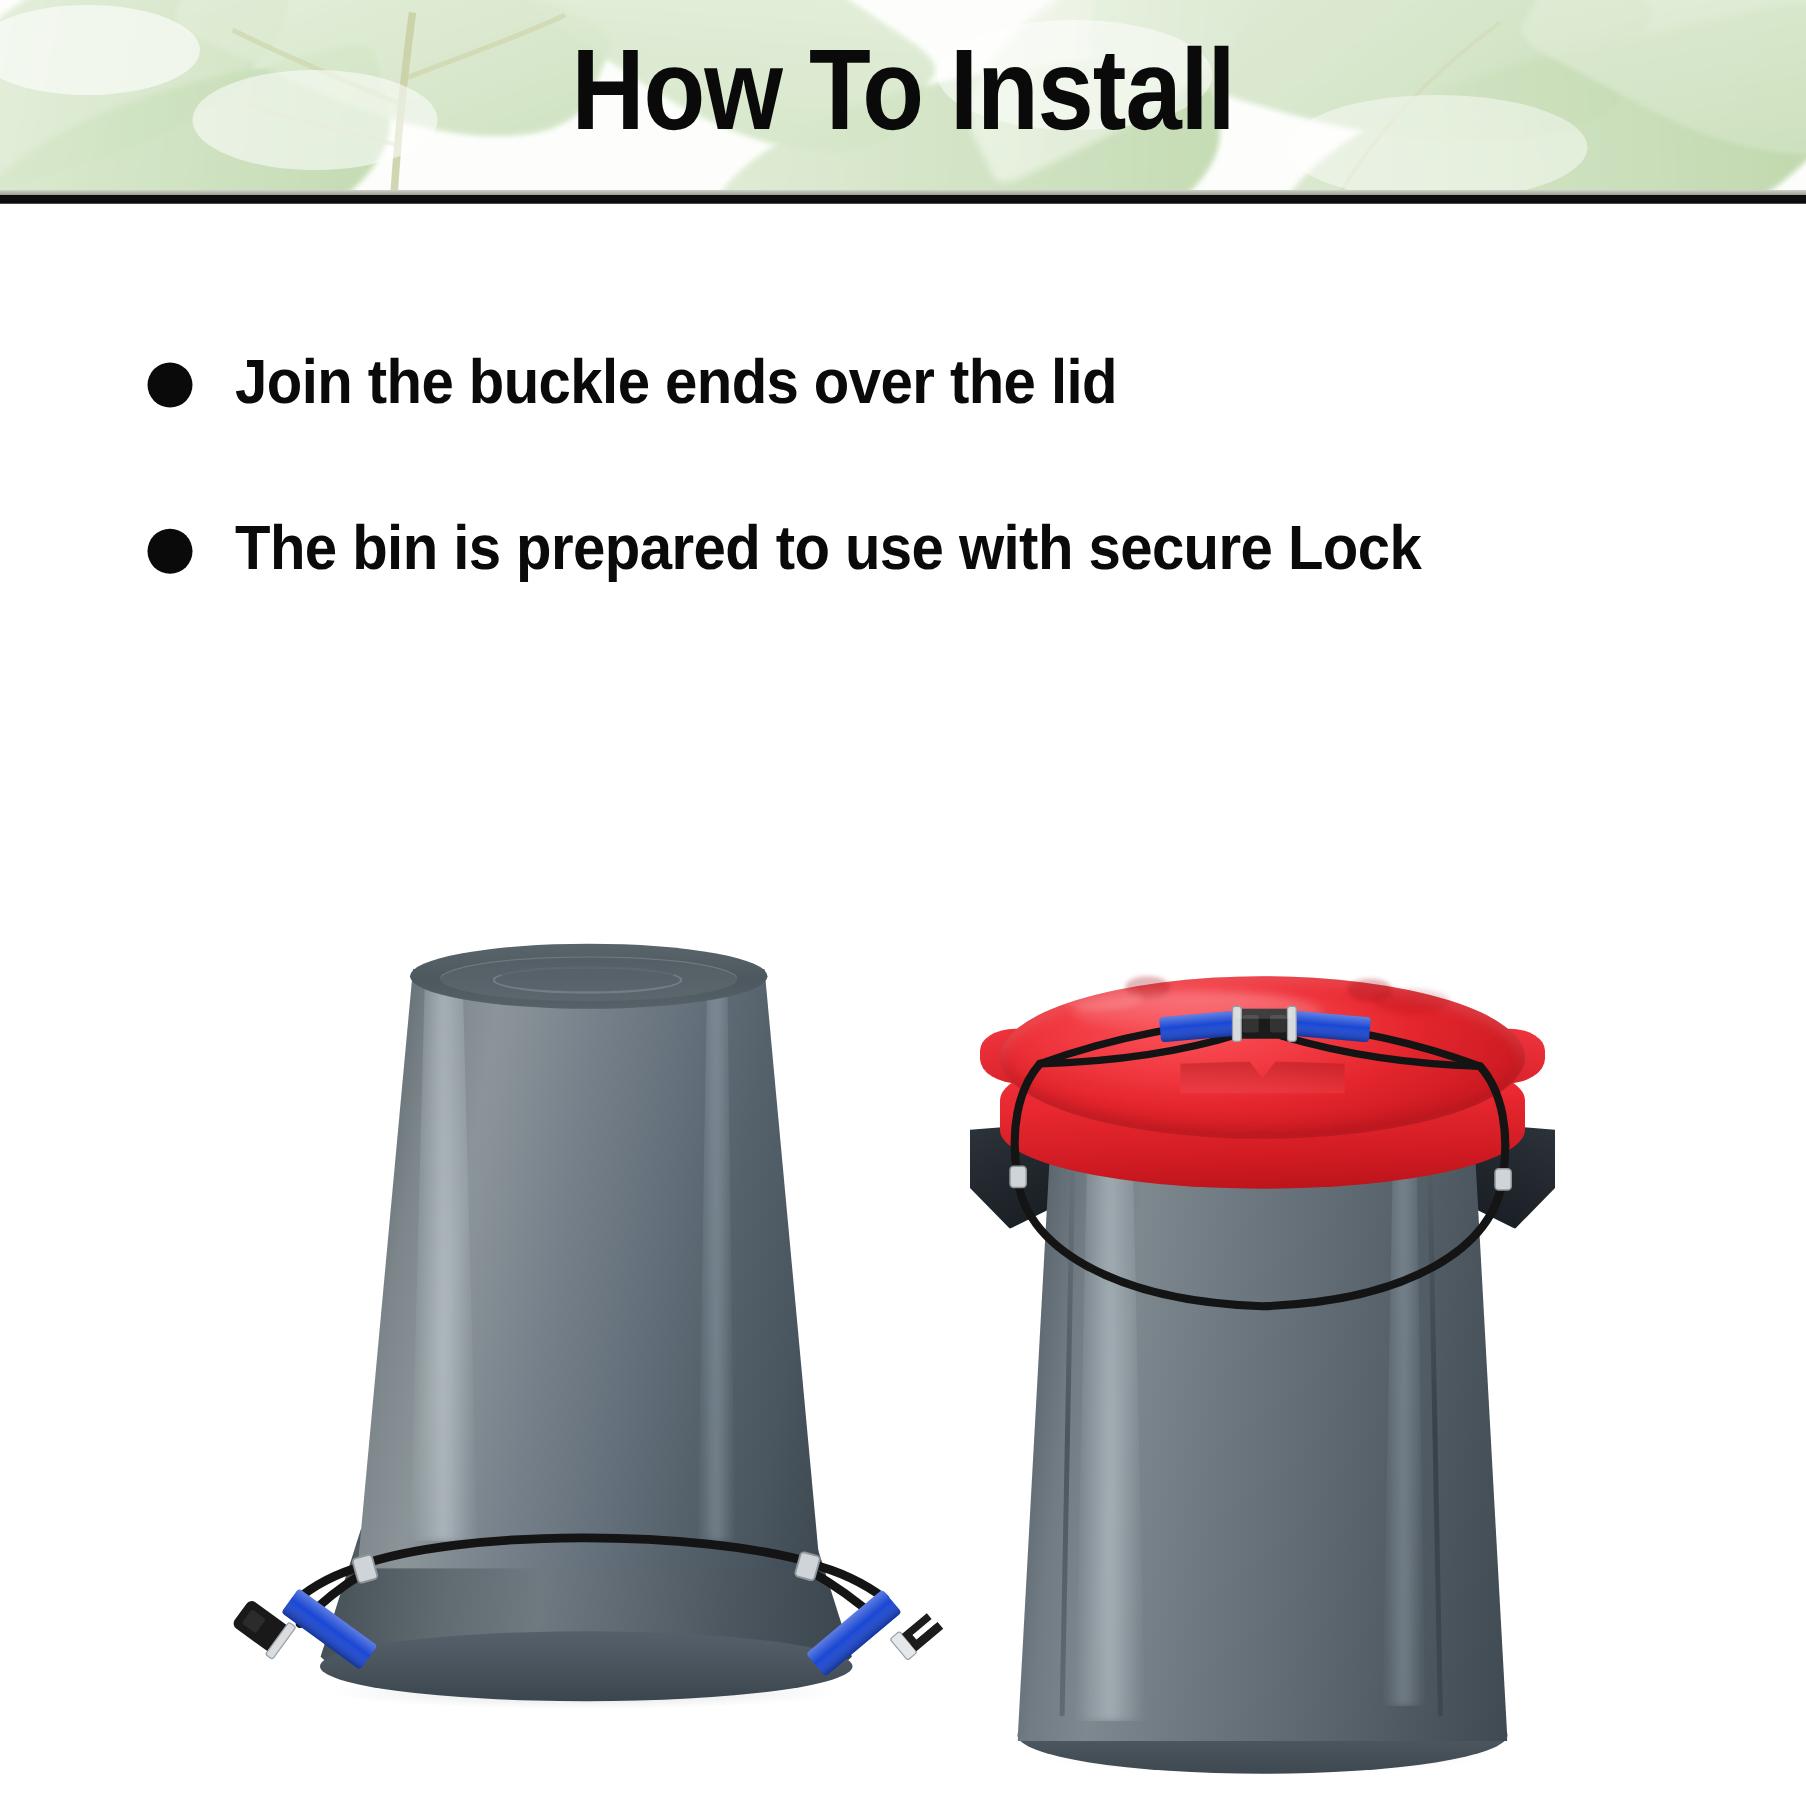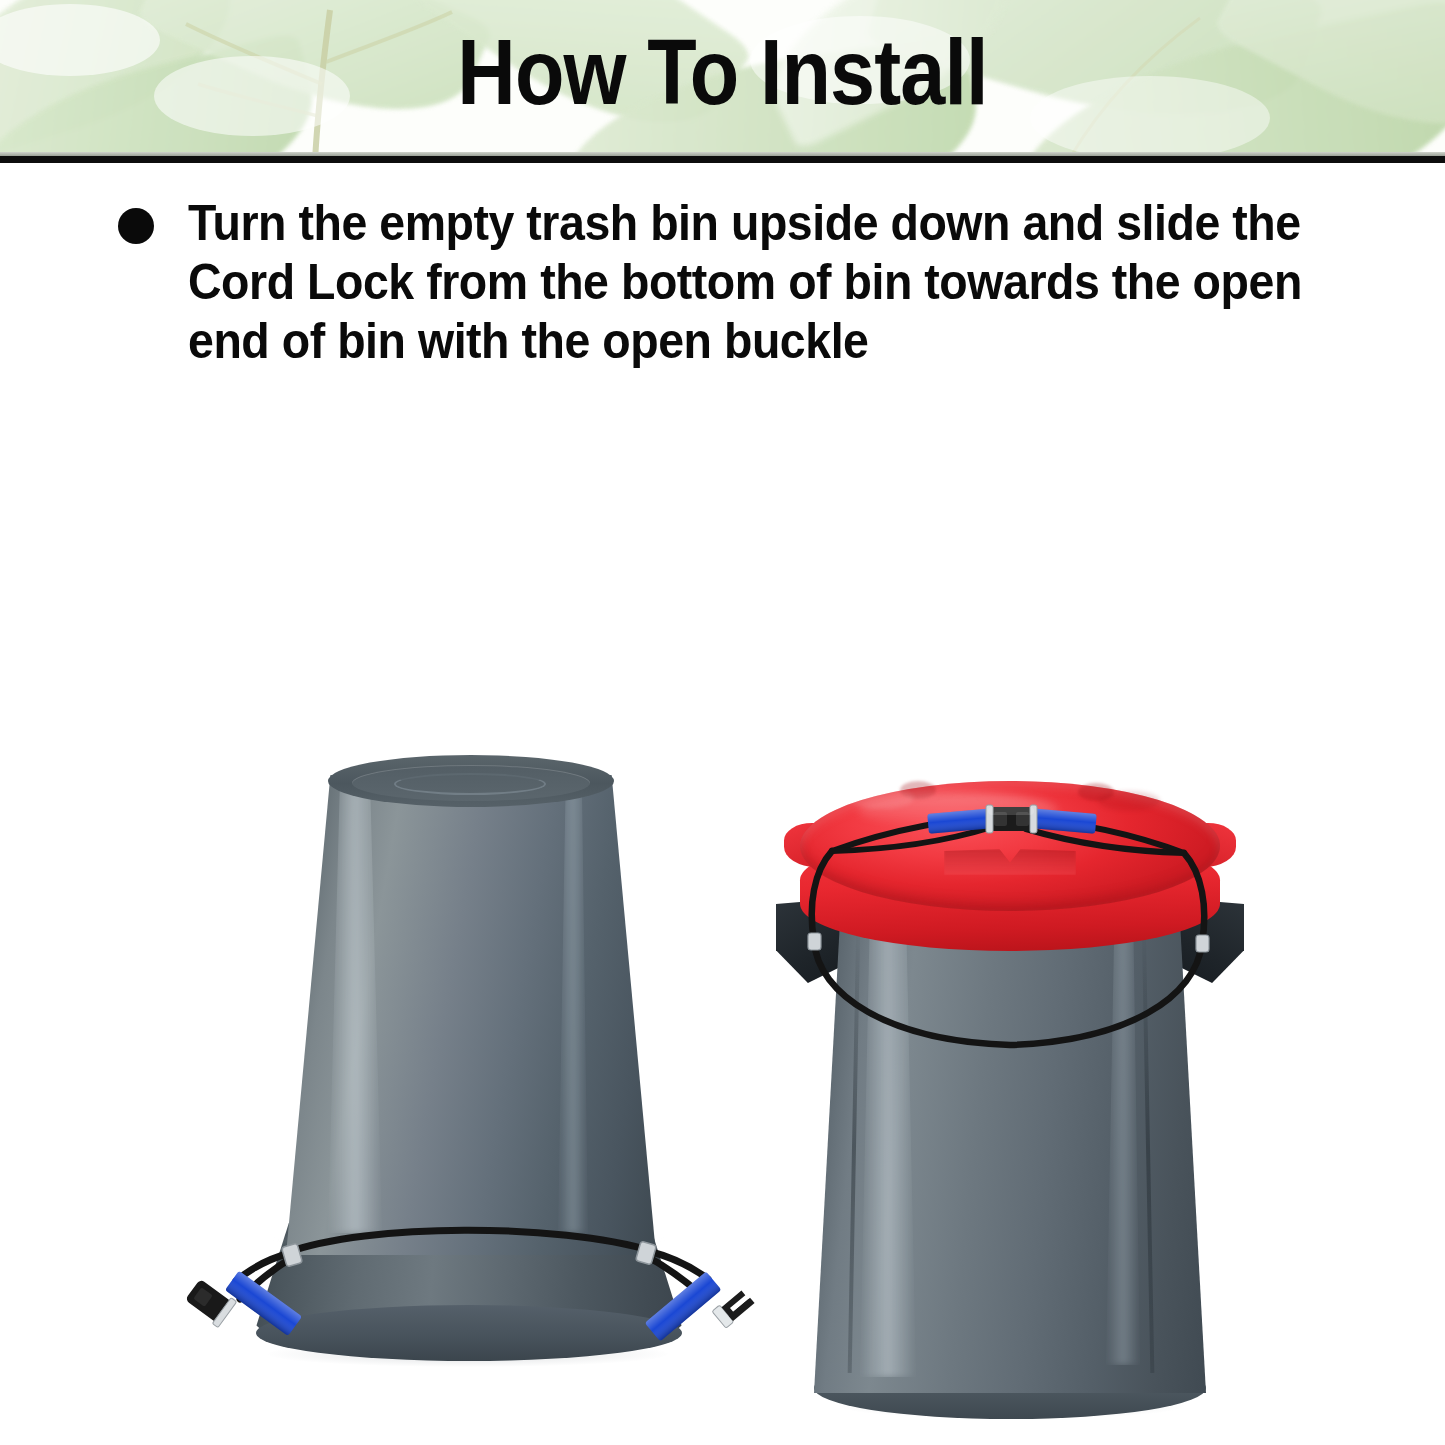--- a/index.html
+++ b/index.html
@@ -286,30 +286,34 @@
     </div>
 
     <div class="title">How To Install</div>
 
     <div class="hdr-divider-soft"></div>
   </div>
   <div class="hdr-divider"></div>
 
   <div class="bullets">
 
+    <div class="sp1"></div>
+
+    <div class="sp2"></div>
+
     <div class="bullet-row">
       <div class="dot"></div>
-      <div class="btext b1">Turn the empty trash bin upside down and slide the Cord Lock from the bottom of bin towards the open end of bin with the open buckle</div>
+      <div class="btext b3">Join the buckle ends over the lid</div>
     </div>
-    <div class="sp1"></div>
-
-    <div class="sp2"></div>
-
     <div class="sp3"></div>
 
+    <div class="bullet-row">
+      <div class="dot"></div>
+      <div class="btext b4">The bin is prepared to use with secure Lock</div>
+    </div>
 
   </div>
 
   <div class="products">
 
     <div class="bin-left">
       <div class="ul-shadow"></div>
       <div class="ul-rim"></div>
       <div class="ul-rim-lip"></div>
       <div class="ul-rim-hi"></div>

